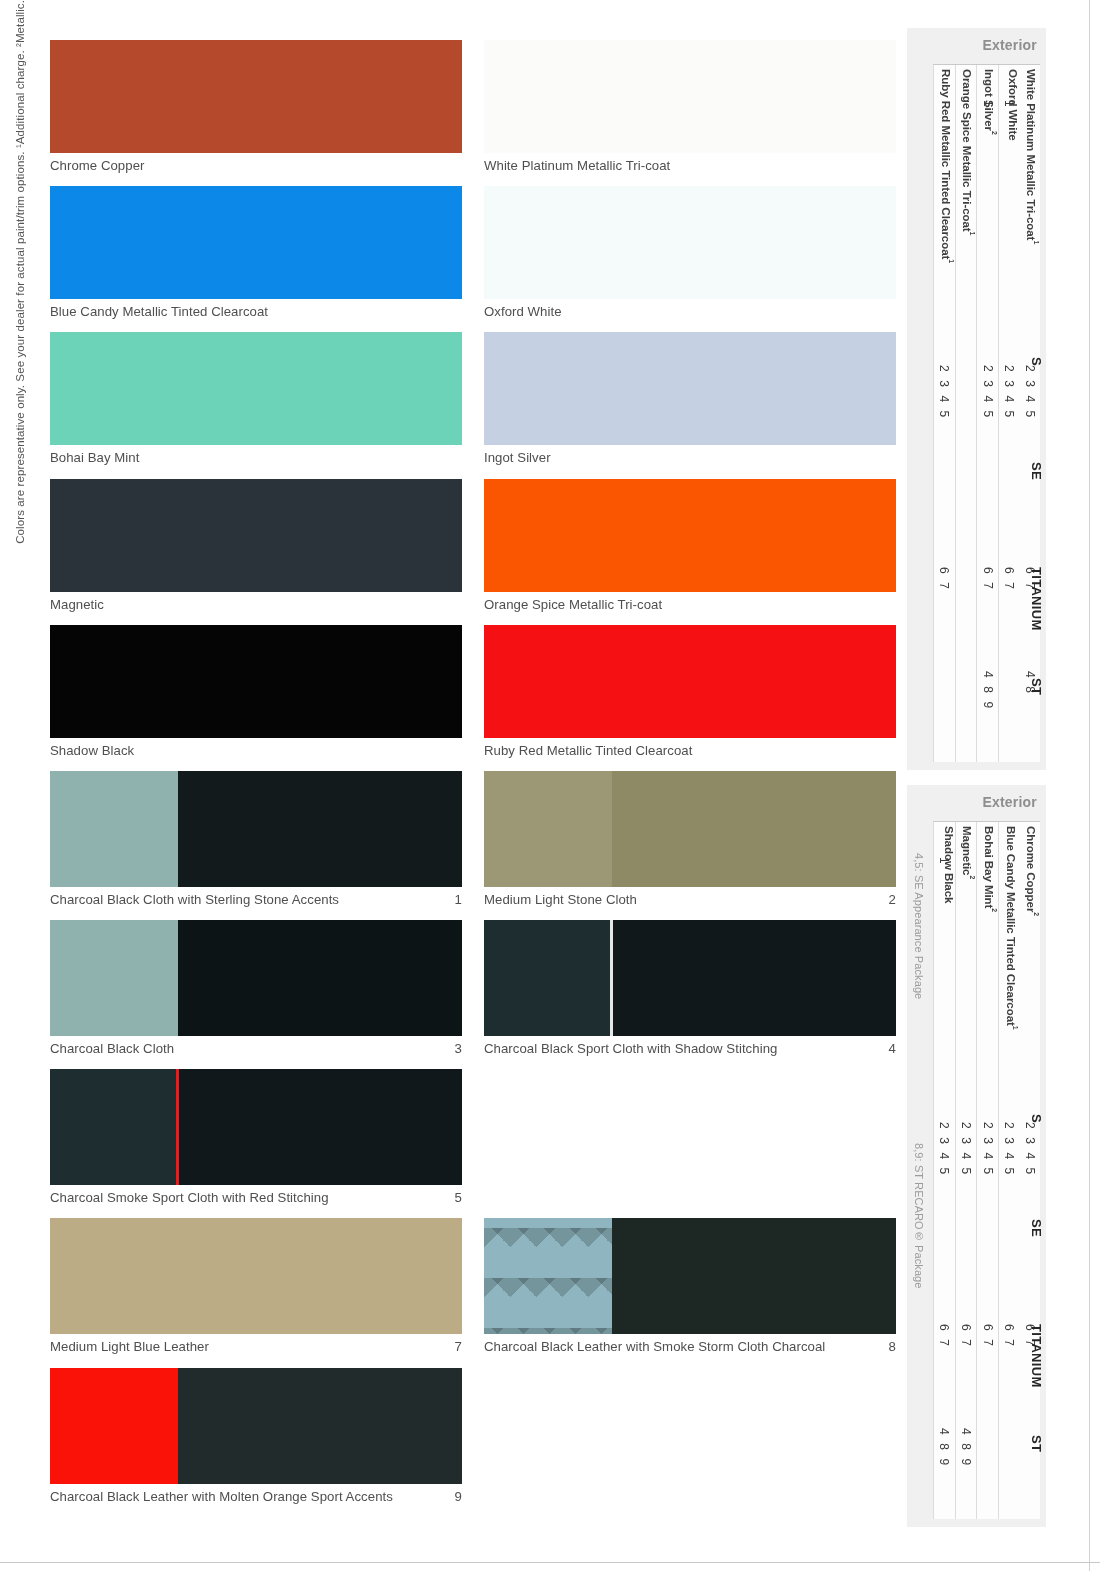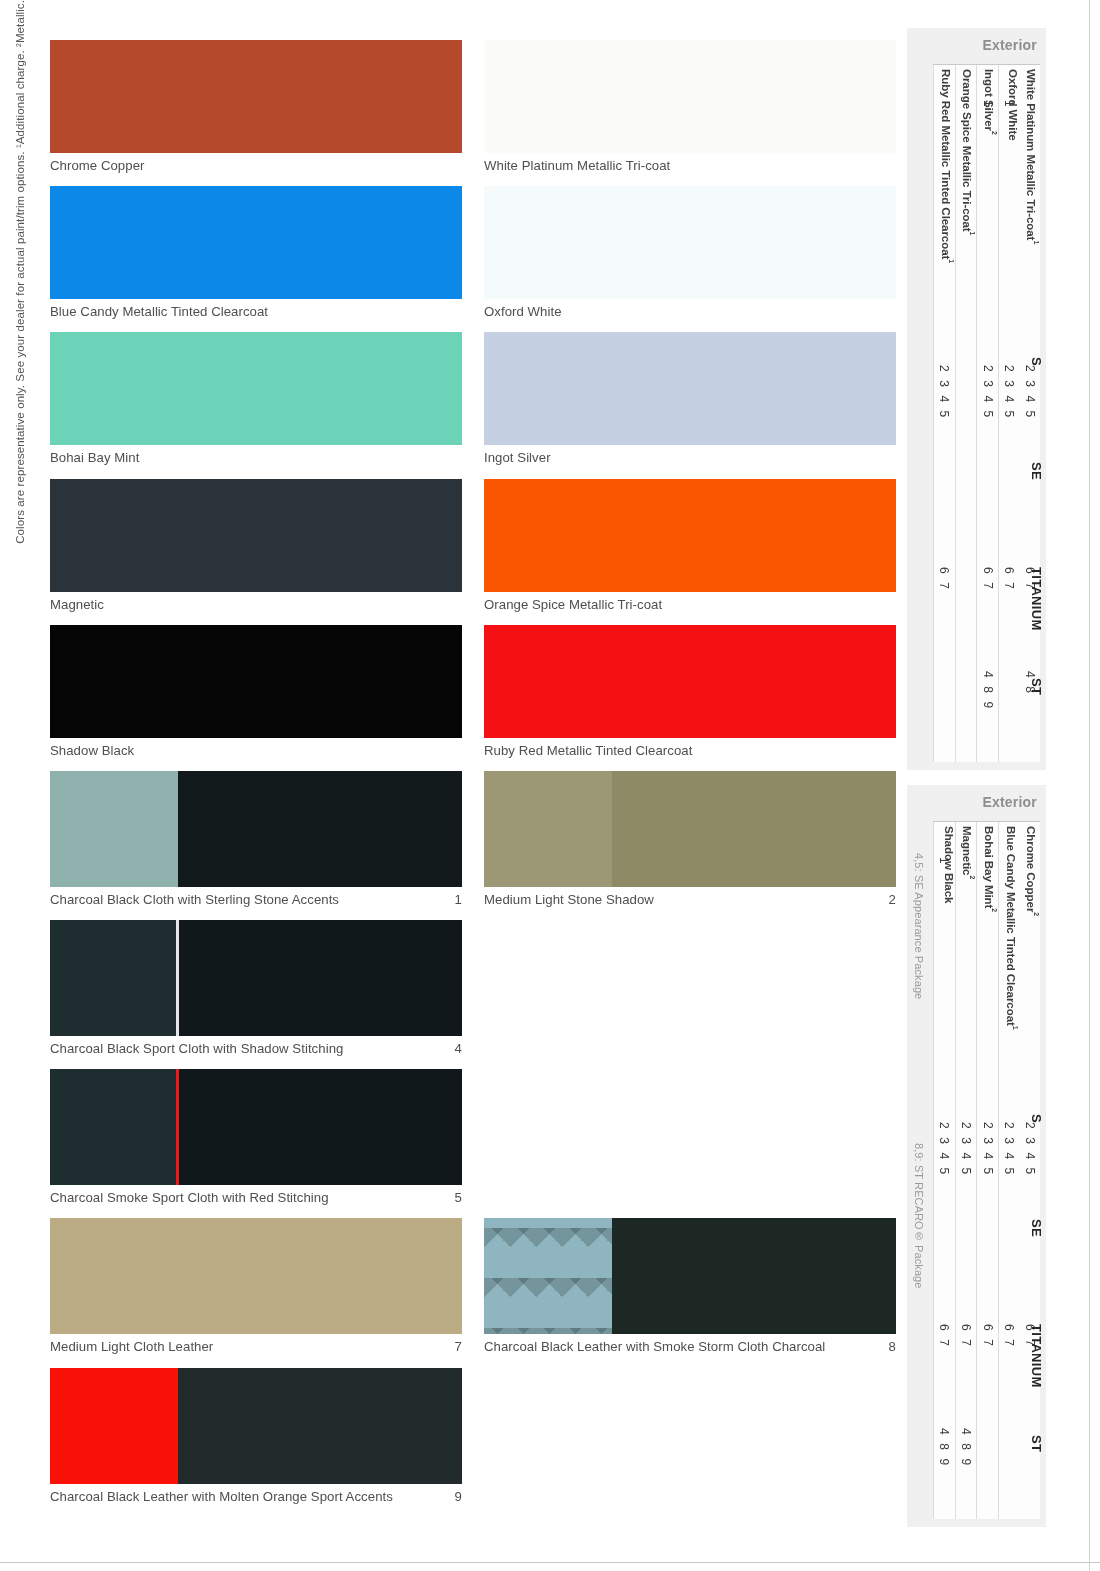--- a/index.html
+++ b/index.html
@@ -286,26 +286,38 @@
         </div>
       </div>
       <div class="scell">
         <div class="chip tall">
           <div class="split">
             <div class="l tex-knit" style="background: rgb(156, 151, 117);"></div>
             <div class="r tex-knit" style="background: rgb(143, 138, 102);"></div>
           </div>
         </div>
         <div class="caption">
-          <span>Medium Light Stone Shadow</span>
+          <span>Medium Light Stone Cloth</span>
           <span class="num">2</span>
         </div>
       </div>
     </div>
     <div class="srow">
+      <div class="scell">
+        <div class="chip tall">
+          <div class="split">
+            <div class="l tex-weave" style="background: rgb(143, 178, 174);"></div>
+            <div class="r tex-dots" style="background: rgb(13, 20, 22);"></div>
+          </div>
+        </div>
+        <div class="caption">
+          <span>Charcoal Black Cloth</span>
+          <span class="num">3</span>
+        </div>
+      </div>
       <div class="scell">
         <div class="chip tall">
           <div class="split">
             <div class="l tex-mesh" style="background: rgb(30, 46, 48);"></div>
             <div class="r tex-honey" style="background: rgb(16, 24, 27);">
               <div class="stitch" style="background: rgb(230, 230, 230); left: -2px;"></div>
             </div>
           </div>
         </div>
         <div class="caption">
@@ -332,21 +344,21 @@
     </div>
     <div class="srow">
       <div class="scell">
         <div class="chip tall">
           <div class="split">
             <div class="l tex-grain" style="background: rgb(188, 172, 134);"></div>
             <div class="r tex-grain" style="background: rgb(188, 172, 134);"></div>
           </div>
         </div>
         <div class="caption">
-          <span>Medium Light Cloth Leather</span>
+          <span>Medium Light Blue Leather</span>
           <span class="num">7</span>
         </div>
       </div>
       <div class="scell">
         <div class="chip tall">
           <div class="split">
             <div class="l tex-pleat" style="background: rgb(143, 182, 192); position: relative;">
               <div class="chev"></div>
             </div>
             <div class="r tex-grain" style="background: rgb(29, 39, 36);"></div>

